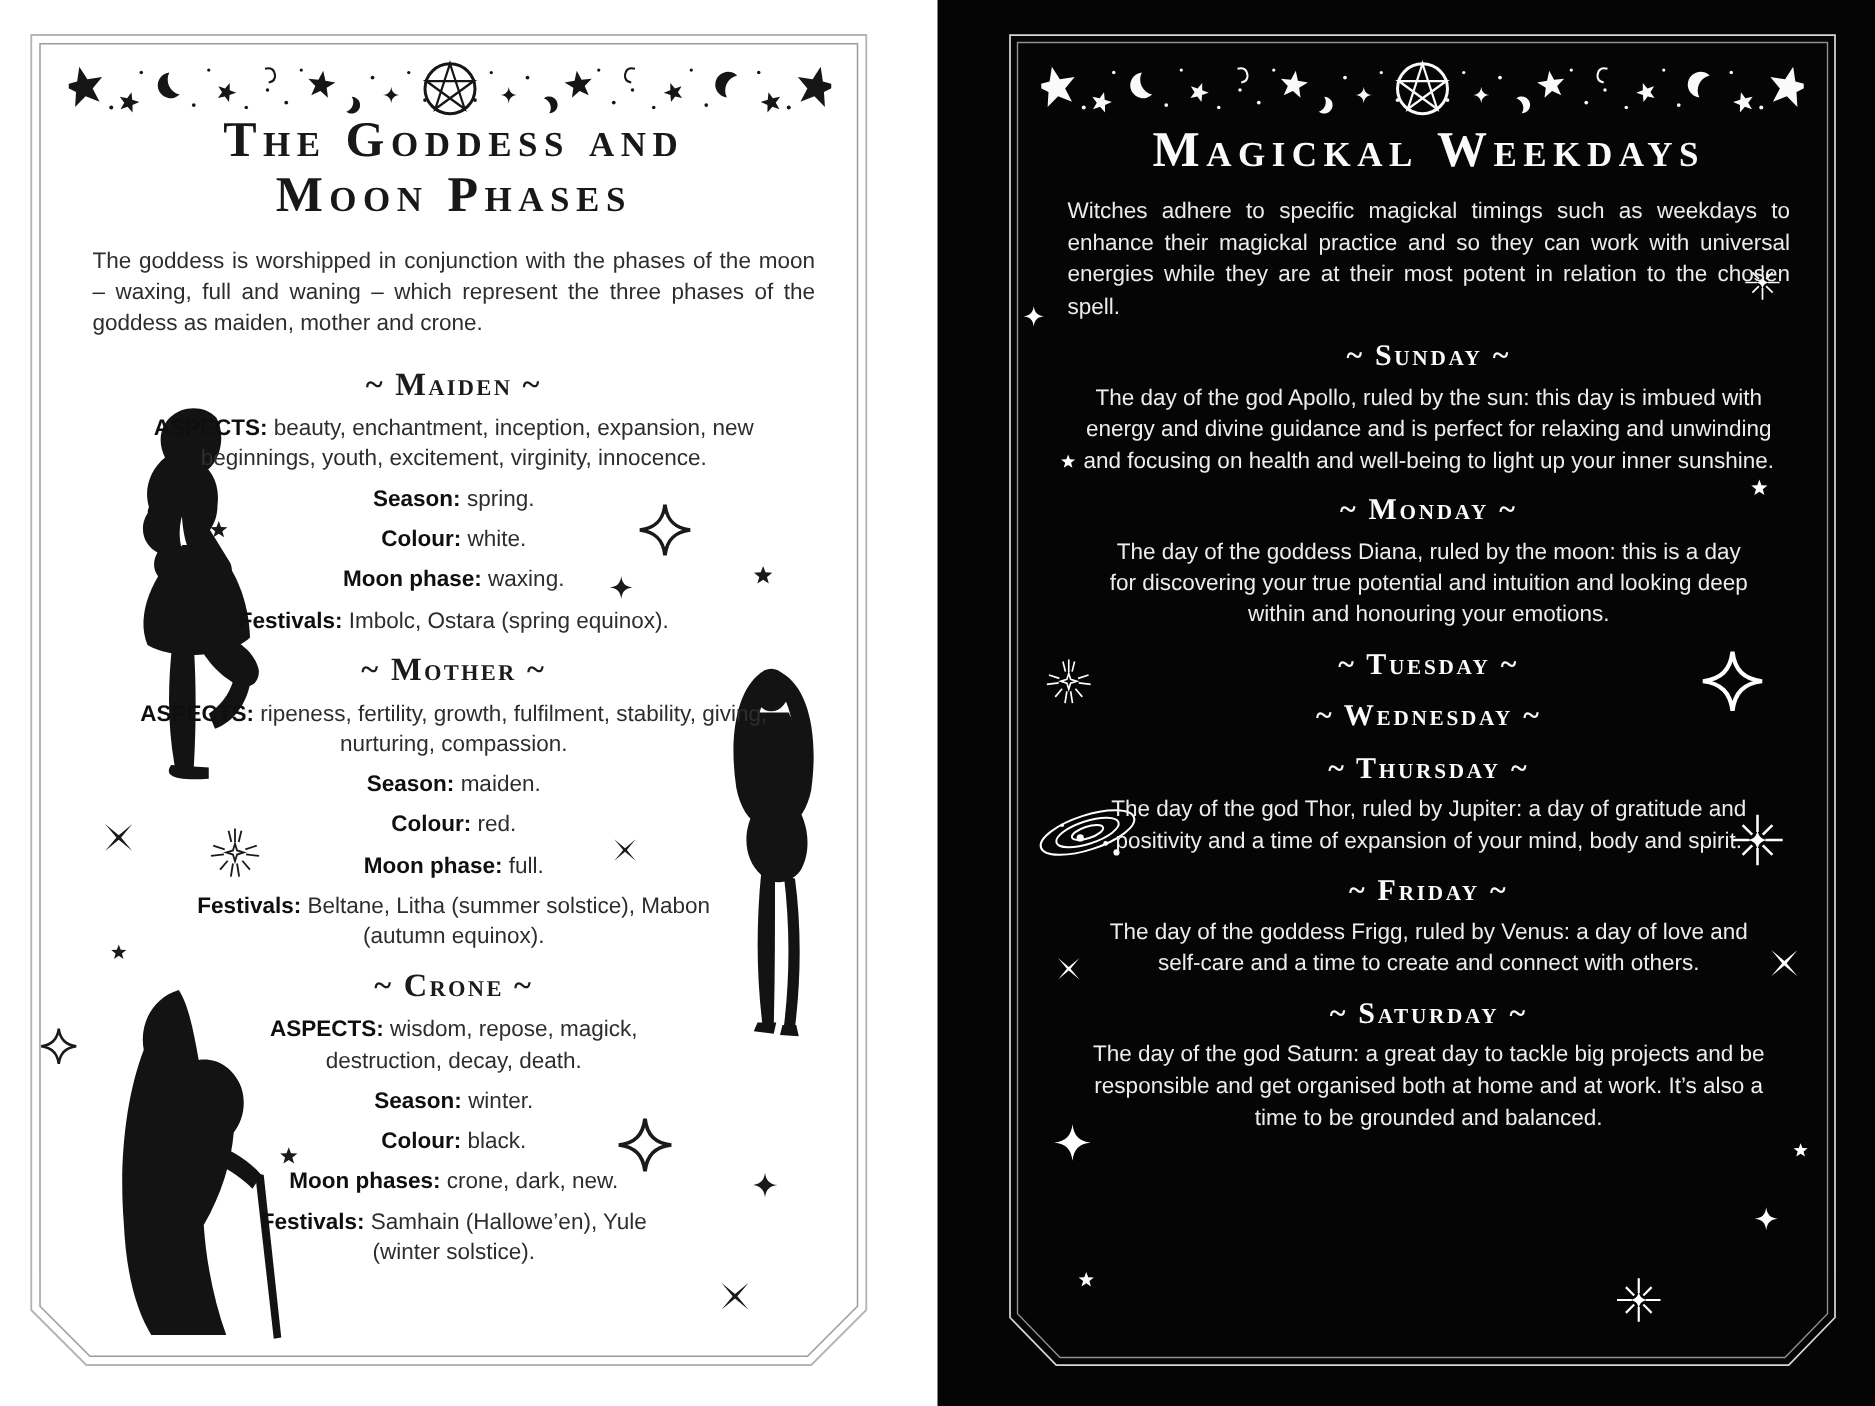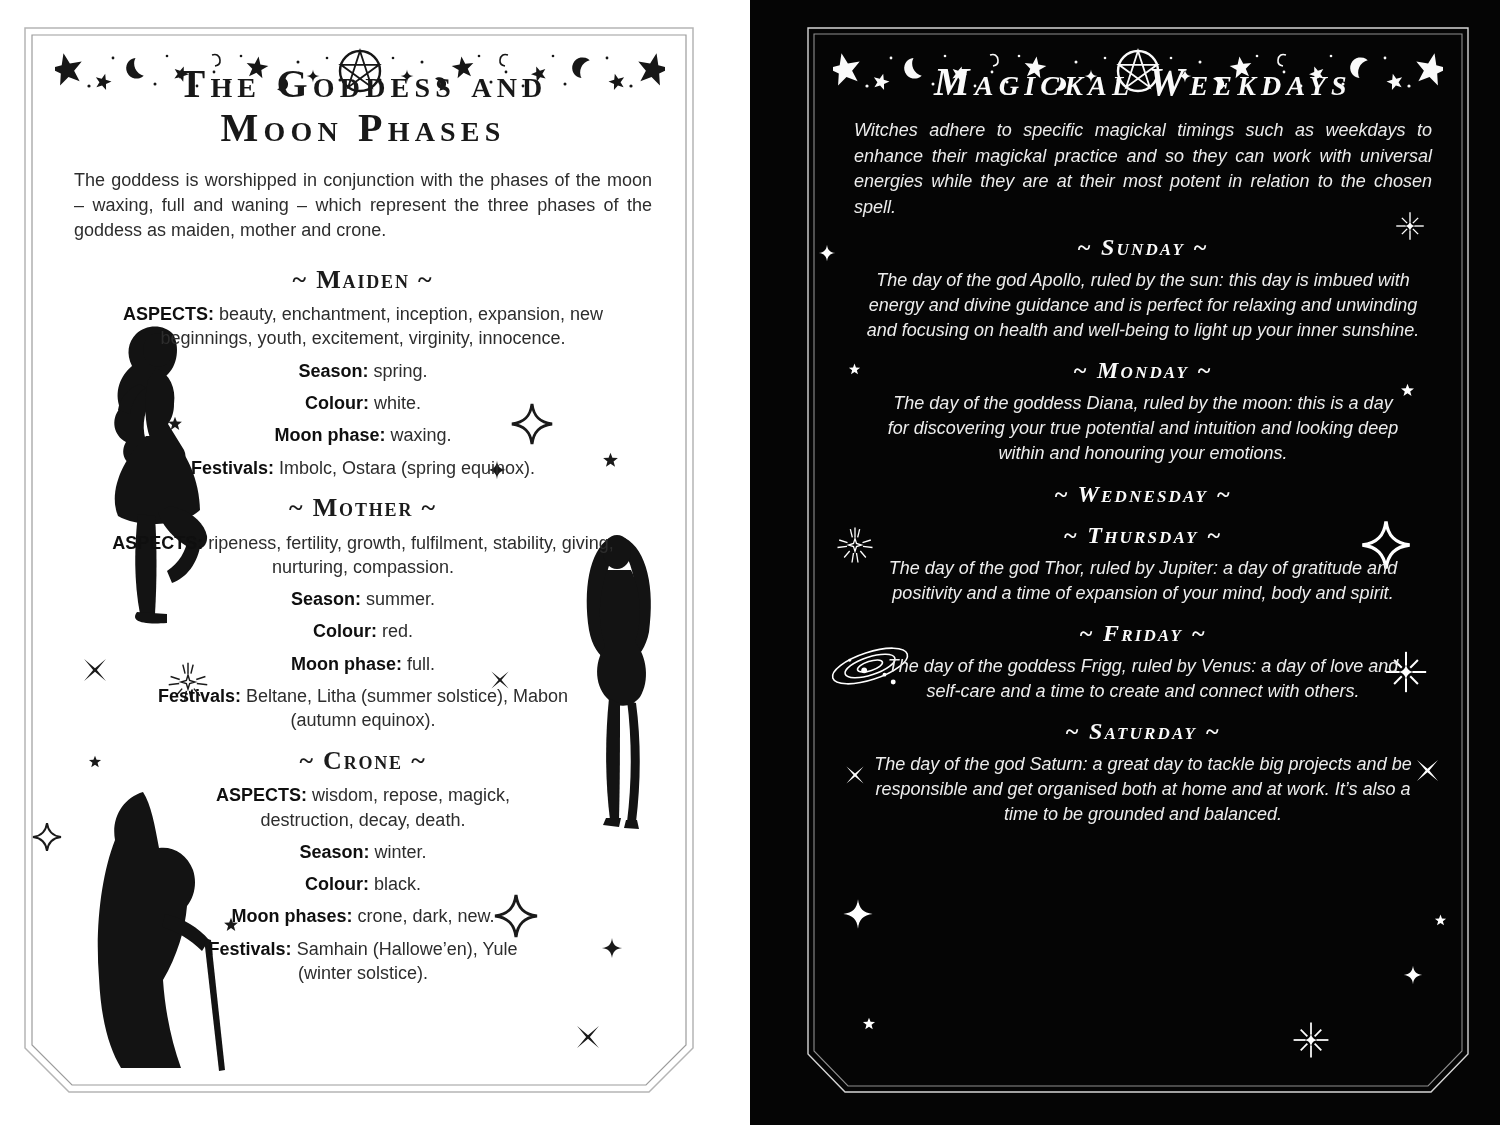--- a/index.html
+++ b/index.html
@@ -7,22 +7,22 @@
        font-family:"Liberation Sans",sans-serif;}
   .spread{position:relative;width:1500px;height:1125px;display:flex;}
   .page{position:relative;height:1125px;box-sizing:border-box;}
   .page.left{width:750px;background:#ffffff;color:#2d2d2d;}
   .page.right{width:750px;background:#050505;color:#efefef;}
   .frame{position:absolute;left:0;top:0;width:750px;height:1125px;pointer-events:none;}
   .star-band{position:absolute;width:610px;height:52px;}
   .page.left  .star-band{left:55px;top:46px;color:#161616;}
   .page.right .star-band{left:83px;top:46px;color:#fafafa;}
   .inner{position:relative;z-index:2;box-sizing:border-box;height:100%;text-align:center;}
-  .page.left  .inner{padding:56px 68px 0 44px;}
-  .page.right .inner{padding:50px 20px 0 56px;font-style:italic;}
+  .page.left  .inner{padding:84px 68px 0 44px;}
+  .page.right .inner{padding:88px 20px 0 56px;}
   .page-title{font-family:"Liberation Serif",serif;font-variant:small-caps;
       font-weight:600;font-size:40px;line-height:1.1;letter-spacing:.13em;
       margin:6px 0 18px;color:#181818;}
   .page.right .page-title{color:#fafafa;margin:10px 0 14px;}
   .page-title span{display:block;}
   .intro{font-size:18px;line-height:1.4;text-align:justify;max-width:578px;
       margin:0 auto 22px;color:#2d2d2d;}
   .page.right .intro{color:#ececec;margin-bottom:8px;line-height:1.42;}
   .sec-h{font-family:"Liberation Serif",serif;font-variant:small-caps;font-weight:600;
       font-size:26px;line-height:1.1;letter-spacing:.07em;color:#1b1b1b;
@@ -249,21 +249,21 @@
         <p class="row asp-m"><b>ASPECTS:</b> <span>beauty, enchantment, inception, expansion, new beginnings, youth, excitement, virginity, innocence.</span></p>
         <p class="row"><b>Season:</b> <span>spring.</span></p>
         <p class="row"><b>Colour:</b> <span>white.</span></p>
         <p class="row"><b>Moon phase:</b> <span>waxing.</span></p>
         <p class="row"><b>Festivals:</b> <span>Imbolc, Ostara (spring equinox).</span></p>
       </section>
 
       <section class="g-section">
         <h2 class="sec-h">~ Mother ~</h2>
         <p class="row asp-m"><b>ASPECTS:</b> <span>ripeness, fertility, growth, fulfilment, stability, giving, nurturing, compassion.</span></p>
-        <p class="row"><b>Season:</b> <span>summer.</span></p>
+        <p class="row"><b>Season:</b> <span>maiden.</span></p>
         <p class="row"><b>Colour:</b> <span>red.</span></p>
         <p class="row"><b>Moon phase:</b> <span>full.</span></p>
         <p class="row fest-m"><b>Festivals:</b> <span>Beltane, Litha (summer solstice), Mabon (autumn equinox).</span></p>
       </section>
 
       <section class="g-section">
         <h2 class="sec-h">~ Crone ~</h2>
         <p class="row asp-c"><b>ASPECTS:</b> <span>wisdom, repose, magick, destruction, decay, death.</span></p>
         <p class="row"><b>Season:</b> <span>winter.</span></p>
         <p class="row"><b>Colour:</b> <span>black.</span></p>
@@ -335,20 +335,21 @@
 
       <section class="day">
         <h3 class="day-h">~ Sunday ~</h3>
         <p class="day-p d0">The day of the god Apollo, ruled by the sun: this day is imbued with energy and divine guidance and is perfect for relaxing and unwinding and focusing on health and well-being to light up your inner sunshine.</p>
       </section>
       <section class="day">
         <h3 class="day-h">~ Monday ~</h3>
         <p class="day-p d1">The day of the goddess Diana, ruled by the moon: this is a day for discovering your true potential and intuition and looking deep within and honouring your emotions.</p>
       </section>
       <section class="day">
+        <h3 class="day-h">~ Tuesday ~</h3>
       </section>
       <section class="day">
         <h3 class="day-h">~ Wednesday ~</h3>
       </section>
       <section class="day">
         <h3 class="day-h">~ Thursday ~</h3>
         <p class="day-p d4">The day of the god Thor, ruled by Jupiter: a day of gratitude and positivity and a time of expansion of your mind, body and spirit.</p>
       </section>
       <section class="day">
         <h3 class="day-h">~ Friday ~</h3>

